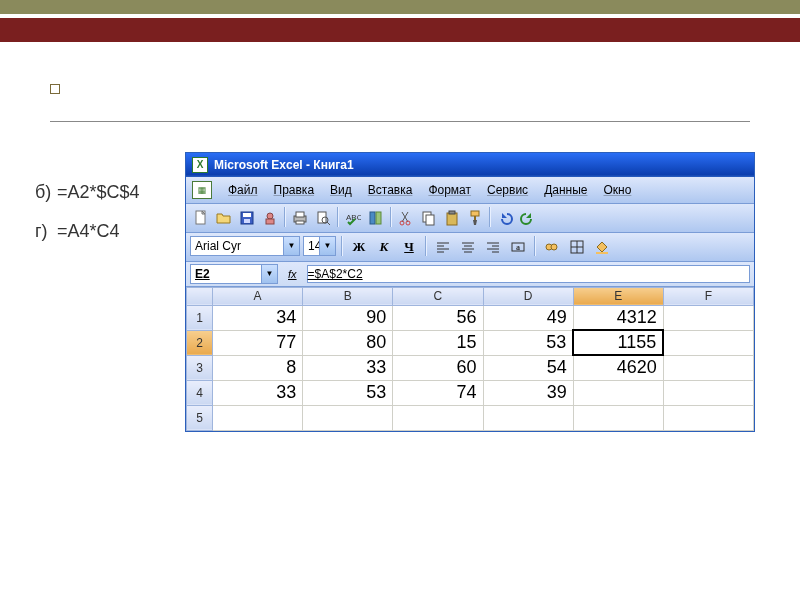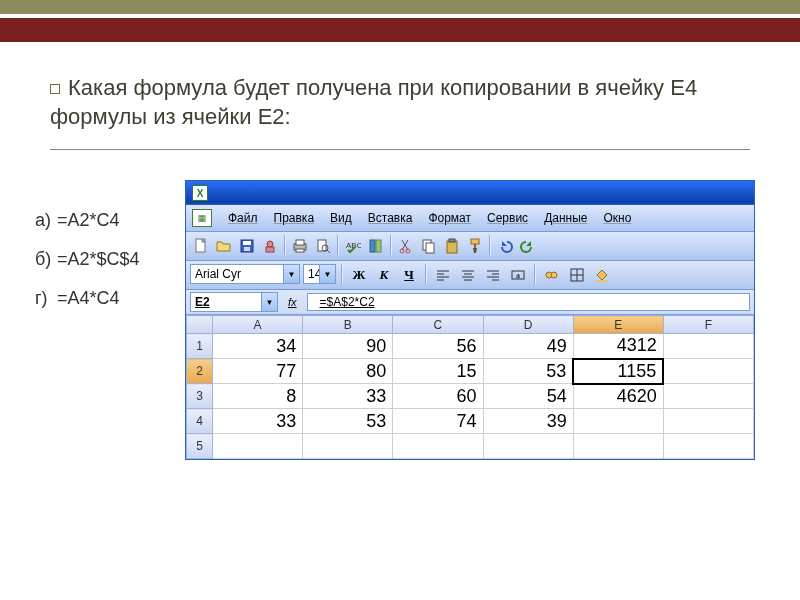--- a/index.html
+++ b/index.html
@@ -123,21 +123,21 @@
   .formula-row {
     background: linear-gradient(to bottom, #dde7fb 0%, #cddcf5 100%);
     display: flex; align-items: center; padding: 2px 4px; gap: 4px;
     border-bottom: 1px solid #7a9cd6;
     text-decoration: underline;
   }
   .namebox { width: 88px; }
   .fx-label { font-style: italic; font-size: 11px; padding: 0 6px; }
   .formula-input {
     flex: 1; background: #fff; border: 1px solid #7a9cd6; height: 18px;
-    font-size: 12px; padding: 1px 12px;
+    font-size: 12px; padding: 1px 0;
   }
   
   
   table.grid { border-collapse: collapse; width: 100%; background: #fff; font-size: 18px; font-family: Arial, sans-serif; }
   table.grid th {
     background: linear-gradient(to bottom, #e9eefc 0%, #cbd8f2 100%);
     border: 1px solid #9fb5dd;
     font-weight: normal; font-size: 12px; color: #333;
     height: 18px;
     font-family: Tahoma, sans-serif;
@@ -158,40 +158,38 @@
   
   svg.ico { width: 16px; height: 16px; }
 </style>
 </head>
 <body>
 
 <div class="top-bar"></div>
 <div class="maroon-bar"></div>
 
 <div class="question">
-  <span class="tiny-sq"></span><span>Какая формула будет получена при копировании в ячейку E4 формулы из ячейки E2:</span>
+  <span class="tiny-sq"></span>
 </div>
 <div class="underline"></div>
 
 <div class="content-area">
   <div class="answers">
     <div class="ans">
-      <span class="label">а)</span><span>=A2*C4</span>
-    </div>
-    <div class="ans">
       <span class="label">б)</span><span>=A2*$C$4</span>
     </div>
     <div class="ans">
       <span class="label">г)</span><span>=A4*C4</span>
     </div>
   </div>
 
   <div class="excel">
     <div class="titlebar">
       <span class="xl-icon">X</span>
+      <span>Microsoft Excel - Книга1</span>
     </div>
     <div class="menubar">
       <span class="mp-icon">▦</span>
       <span class="menu-item">Файл</span>
       <span class="menu-item">Правка</span>
       <span class="menu-item">Вид</span>
       <span class="menu-item">Вставка</span>
       <span class="menu-item">Формат</span>
       <span class="menu-item">Сервис</span>
       <span class="menu-item">Данные</span>

